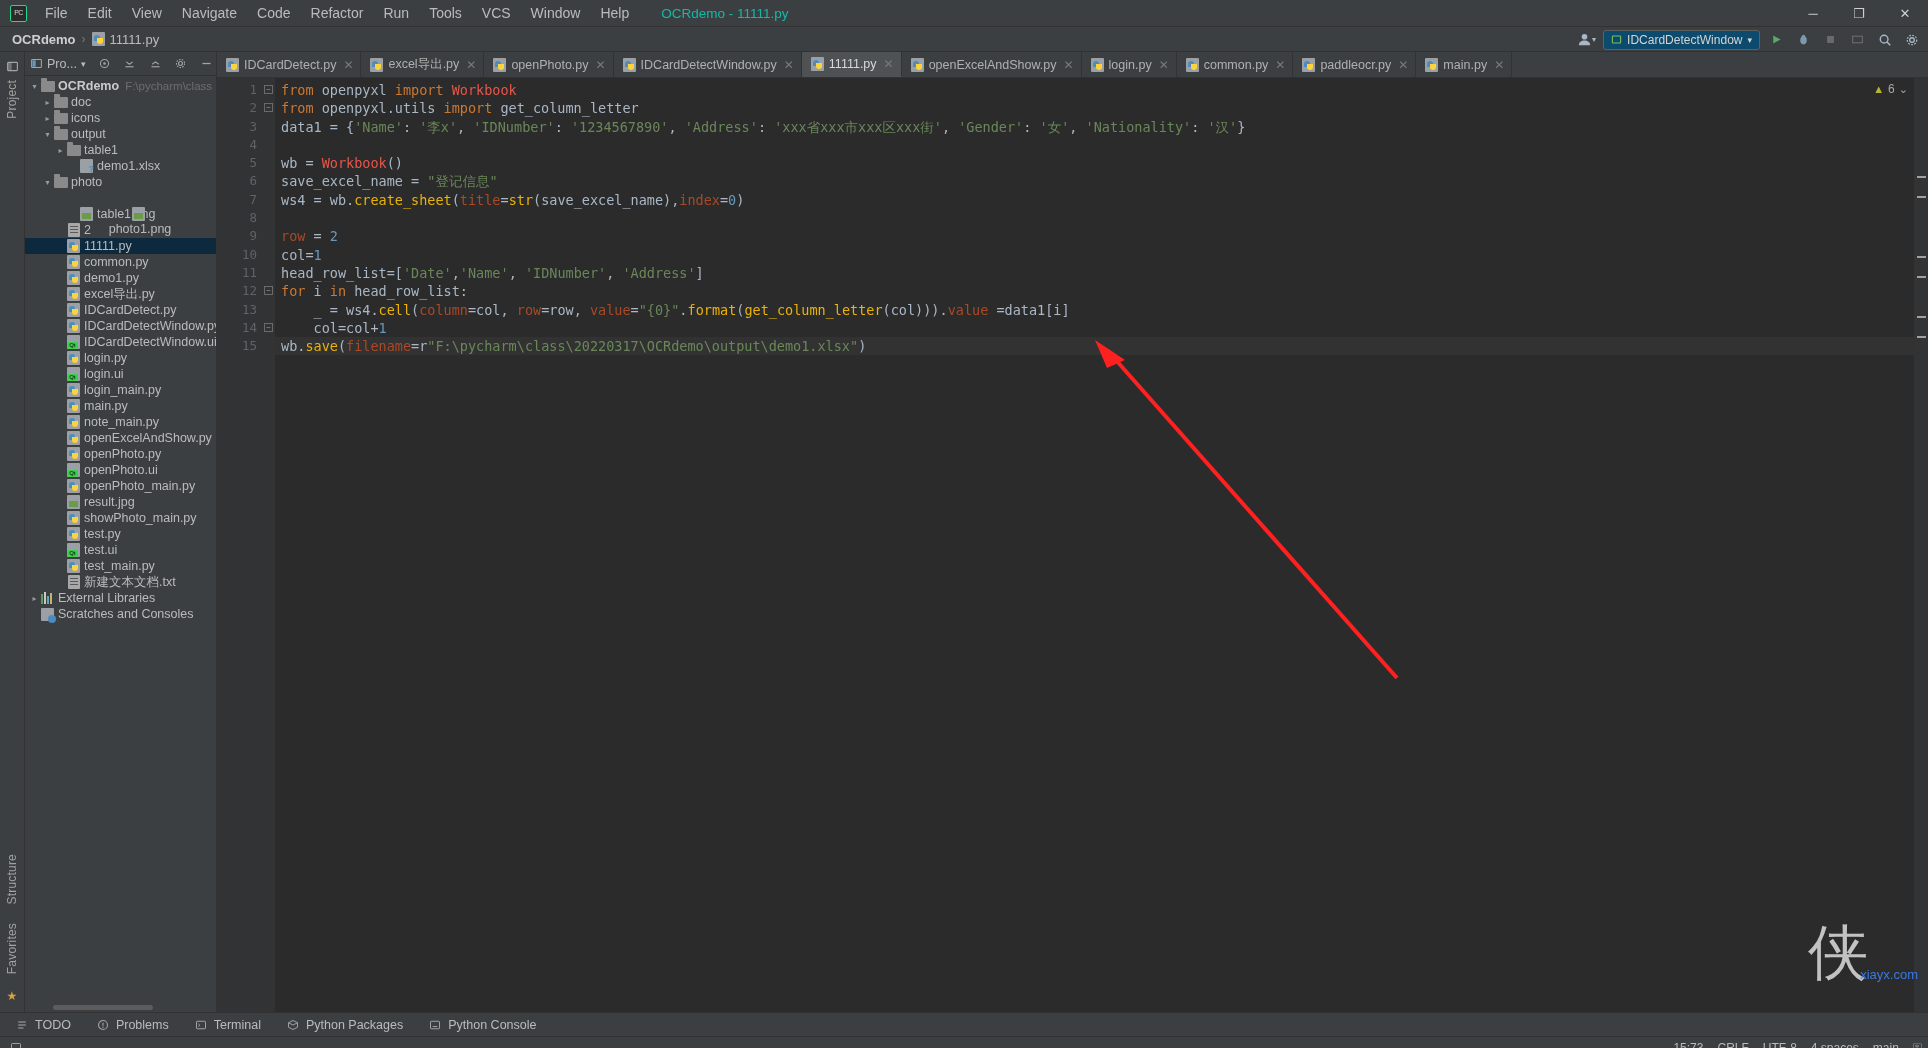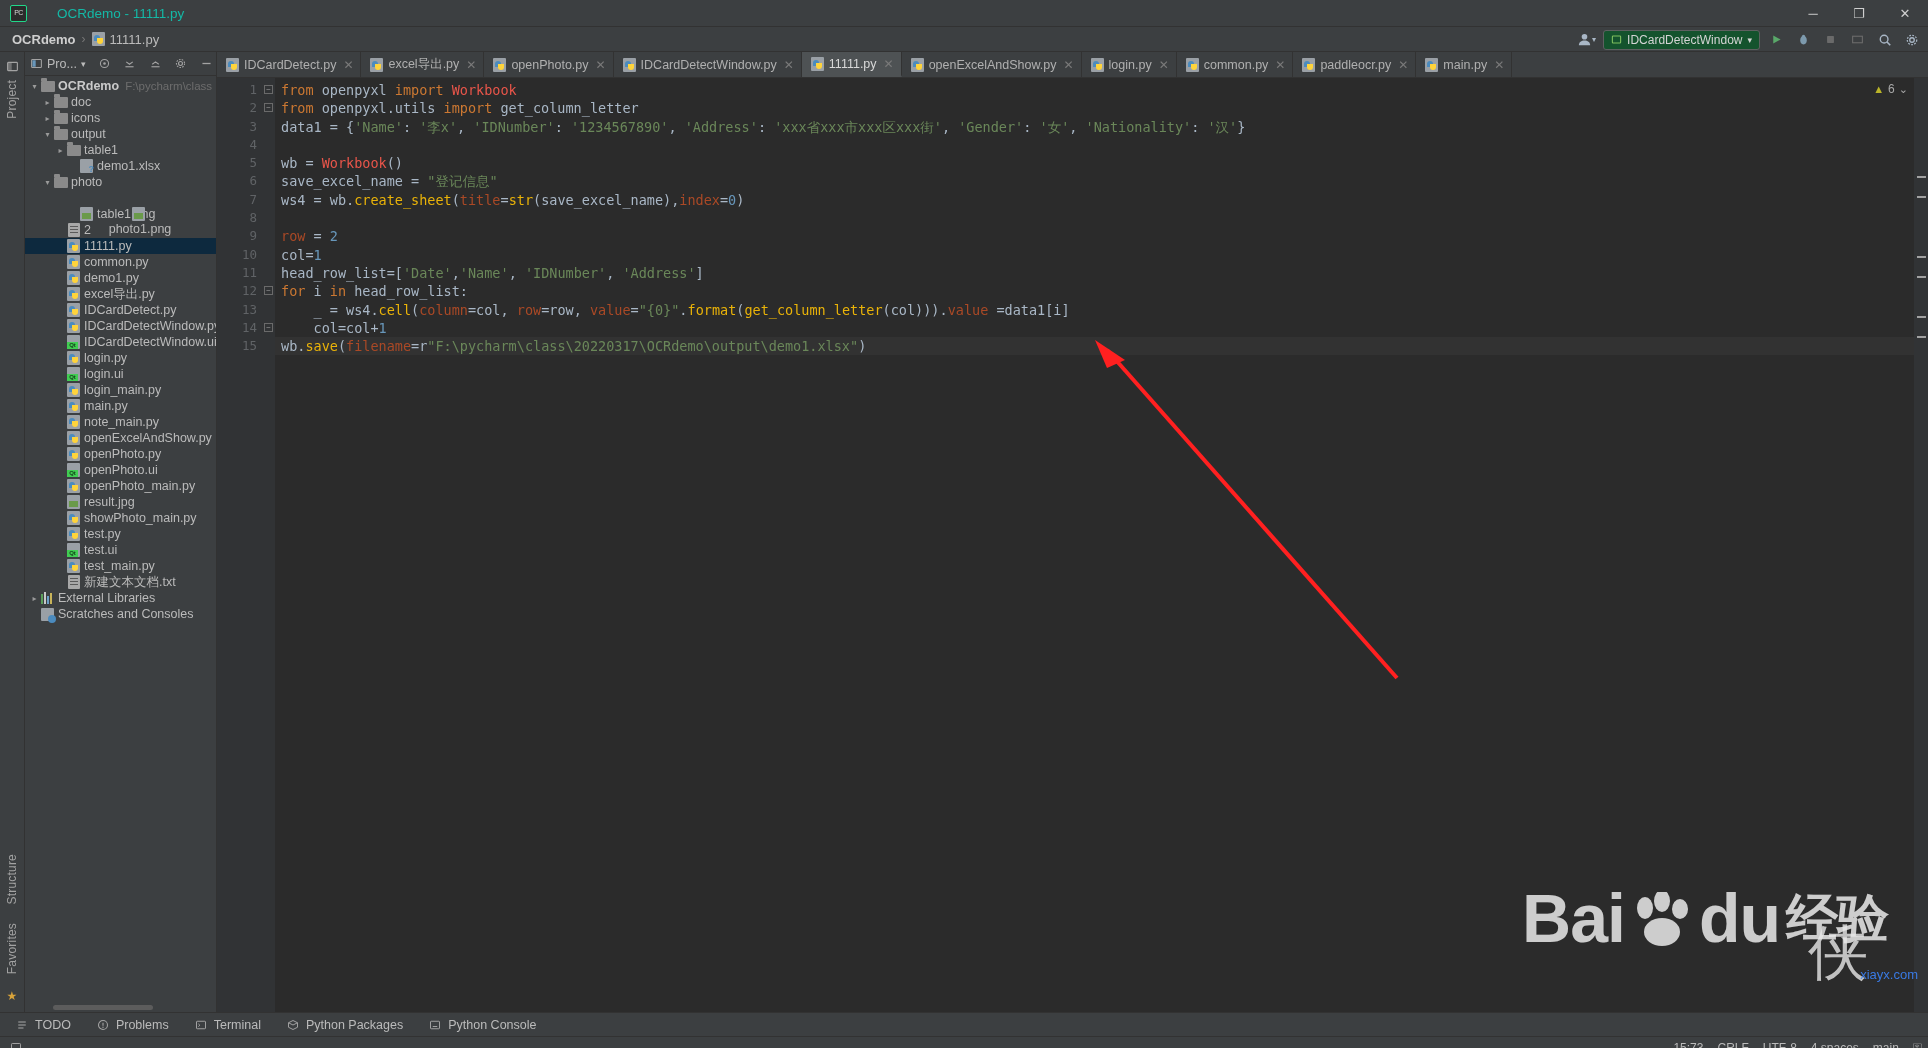--- a/index.html
+++ b/index.html
@@ -45,21 +45,21 @@
   }
   .crumb { color: #bbbbbb; font-size: 13px; display: flex; align-items: center; }
   .crumb.bold { font-weight: bold; color: #cfcfcf; }
   .crumb-sep { color: #777; font-size: 12px; margin: 0 6px; }
   .navbar-right {
     position: absolute; right: 6px; top: 0; height: 25px;
     display: flex; align-items: center; gap: 6px;
   }
   .run-config {
     display: flex; align-items: center; gap: 5px;
-    background: #14532d; border: 1px solid #5e6060; border-radius: 3px;
+    background: #0c4a6e; border: 1px solid #5e6060; border-radius: 3px;
     height: 20px; padding: 0 7px; color: #d4d4d4; font-size: 12px;
   }
   .tb-icon {
     width: 21px; height: 21px; display: flex; align-items: center;
     justify-content: center; color: #a9b7c6; font-size: 13px;
   }
   .tb-icon.disabled { color:#6a6a6a; }
 
   
   .main { display: flex; height: calc(1048px - 27px - 25px - 36px); position: relative; }
@@ -278,20 +278,33 @@
   .ic-scratch:after{
     content:''; position:absolute; right:-2px; bottom:-2px; width:8px;height:8px;
     background:#4b8bbe; border-radius:50%;
   }
 </style>
 </head>
 <body>
 
 <div class="titlebar">
   <div class="pc-logo">PC</div>
+  <div class="menubar">
+    <div class="menu-item">File</div>
+    <div class="menu-item">Edit</div>
+    <div class="menu-item">View</div>
+    <div class="menu-item">Navigate</div>
+    <div class="menu-item">Code</div>
+    <div class="menu-item">Refactor</div>
+    <div class="menu-item">Run</div>
+    <div class="menu-item">Tools</div>
+    <div class="menu-item">VCS</div>
+    <div class="menu-item">Window</div>
+    <div class="menu-item">Help</div>
+  </div>
   <div class="win-title">OCRdemo - 11111.py</div>
   <div class="win-controls">
     <div class="win-btn">─</div>
     <div class="win-btn">❐</div>
     <div class="win-btn close">✕</div>
   </div>
 </div>
 
 <div class="navbar">
   <span class="crumb bold">OCRdemo</span>
@@ -753,33 +766,20 @@
         <span>6</span>
         <span style="font-size:11px;">⌄</span>
       </div>
 
       <svg class="red-arrow" width="1400" height="700">
         <line x1="1180" y1="600" x2="890" y2="272" stroke="#ff2020" stroke-width="4"></line>
         <polygon points="878,262 908,282 890,290" fill="#ff2020"></polygon>
       </svg>
 
       <div class="watermark">
-        <div class="wm-main">
-          <span>Bai</span>
-          <span class="wm-paw">
-            <svg width="62" height="56" viewBox="0 0 62 56">
-              <ellipse cx="14" cy="16" rx="8" ry="11" fill="#e8e8e8"></ellipse>
-              <ellipse cx="31" cy="9" rx="8" ry="11" fill="#e8e8e8"></ellipse>
-              <ellipse cx="49" cy="17" rx="8" ry="10" fill="#e8e8e8"></ellipse>
-              <ellipse cx="31" cy="40" rx="18" ry="14" fill="#e8e8e8"></ellipse>
-            </svg>
-          </span>
-          <span>du</span>
-          <span style="font-size:52px;">经验</span>
-        </div>
       </div>
       <div class="wm-xia">侠</div>
       <div class="wm-corner">xiayx.com</div>
     </div>
   </div>
 </div>
 
 <div class="toolwin-bar">
     <div class="tw">
       <span class="mini-icon">

